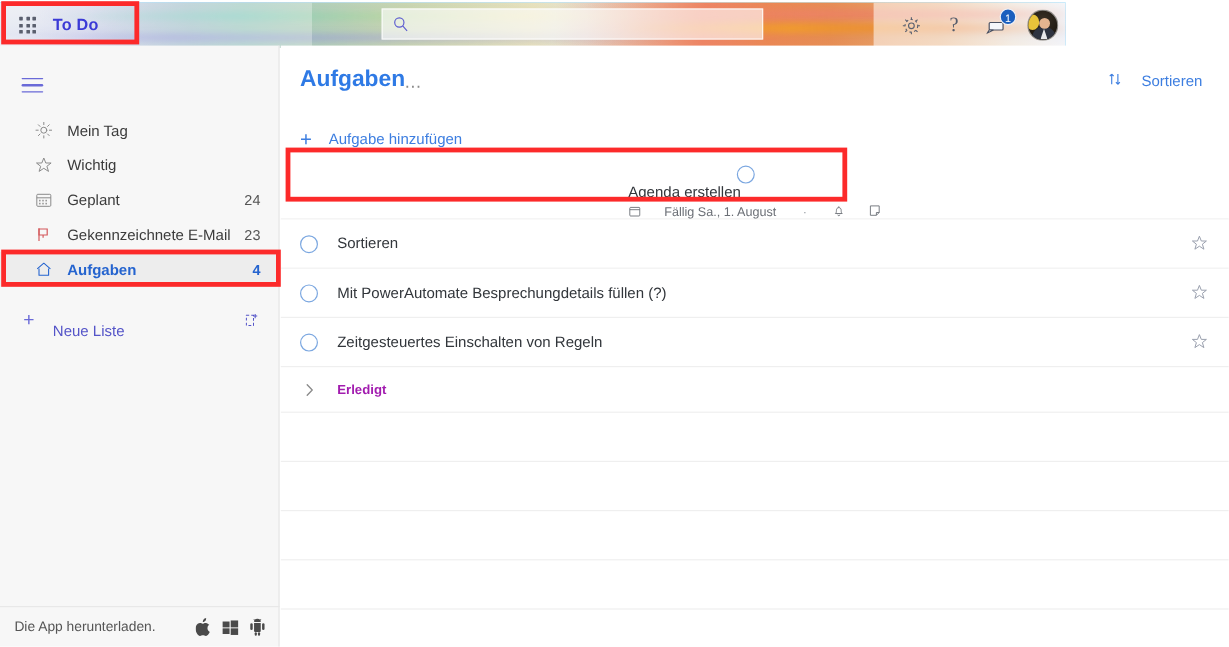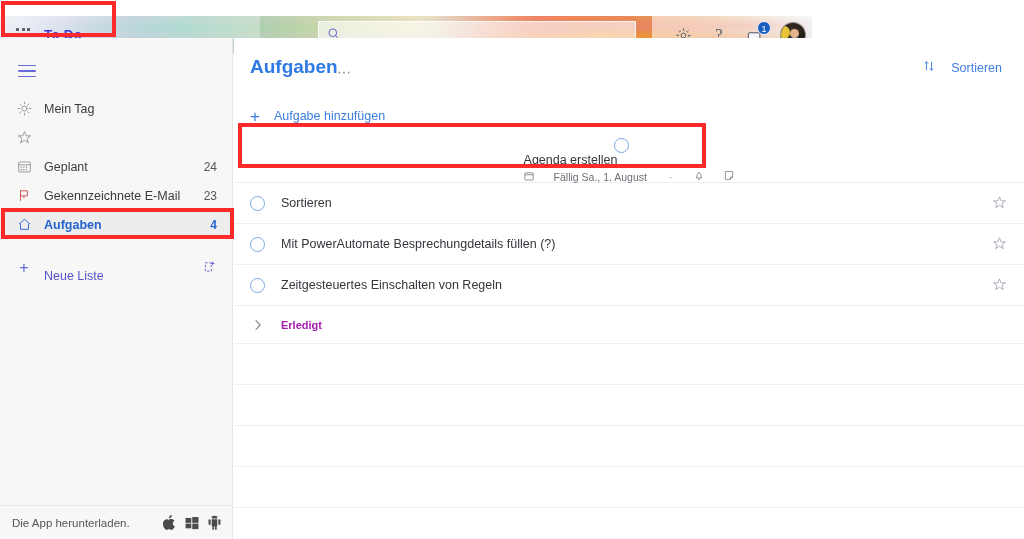--- a/index.html
+++ b/index.html
@@ -5,21 +5,21 @@
   * { box-sizing: border-box; margin:0; padding:0; }
   html,body {
     width:1024px; height:539px; overflow:hidden;
     font-family:"Liberation Sans", sans-serif;
     background:#ffffff;
   }
   #app { position:relative; width:1024px; height:539px; }
 
   
   .header {
-    position:absolute; left:0; top:16px; width:812px; height:38px;
+    position:absolute; left:0; top:2px; width:888px; height:38px;
     overflow:hidden; background:#7dd3fc;
   }
   .hdr-grad {
     position:absolute; inset:0;
     background:
       linear-gradient(95deg, rgba(255,255,255,0) 52%, rgba(238,120,92,.85) 66%, rgba(226,104,66,.55) 78%, rgba(210,150,90,.0) 95%),
       linear-gradient(88deg, rgba(255,255,255,0) 55%, rgba(240,170,40,.75) 72%, rgba(235,150,30,.5) 88%, rgba(255,255,255,0) 100%),
       linear-gradient(92deg, rgba(178,216,196,.0) 8%, rgba(150,206,180,.75) 23%, rgba(196,216,140,.6) 38%, rgba(240,228,150,.55) 50%, rgba(245,210,160,.0) 62%),
       linear-gradient(86deg, rgba(150,150,215,.0) 2%, rgba(150,150,215,.55) 18%, rgba(170,165,220,.35) 40%, rgba(150,150,215,.0) 62%),
       linear-gradient(180deg, #e7eaf1 0%, #dfe4ee 45%, #d8dded 70%, #e9ebf2 100%);
@@ -80,21 +80,21 @@
     position:absolute; left:0; top:38px; width:233px; height:501px;
     background:#f7f7f7; border-right:1px solid #e6e6e6;
   }
   .hamburger { position:absolute; left:10px; top:18px; width:34px; height:30px;
     display:flex; flex-direction:column; justify-content:center; gap:4px; cursor:pointer; padding:0 8px;}
   .hamburger span { display:block; height:1.5px; background:#6a6ad8; border-radius:1px;}
 
   .nav { position:absolute; left:0; top:56px; width:233px; }
   .nav-item {
     position:relative; height:29px; display:flex; align-items:center;
-    padding:0 16px 0 14px; cursor:pointer; color:#3b3b3b; font-size:12.5px;
+    padding:0 16px 0 26px; cursor:pointer; color:#3b3b3b; font-size:12.5px;
   }
   .nav-item .ni-ico { width:20px; height:18px; display:flex; align-items:center; justify-content:center; margin-right:10px; flex:0 0 20px;}
   .nav-item .ni-label { flex:1; white-space:nowrap; }
   .nav-item .ni-count { font-size:12px; color:#555; }
   .nav-item.active { background:#ededed; color:#2564cf; font-weight:bold; }
   .nav-item.active .ni-count { color:#2564cf; font-weight:bold;}
 
   .divider-sp { height:14px; }
   .newlist {
     position:relative; height:30px; display:flex; align-items:center;
@@ -251,20 +251,21 @@
         <span class="ni-label">Mein Tag</span>
         <span class="ni-count"></span>
       </div>
 
       <div class="nav-item">
         <span class="ni-ico">
           <svg width="15" height="15" viewBox="0 0 18 18">
               <polygon points="9,2 11,7 16.3,7 12.1,10.3 13.7,15.4 9,12.3 4.3,15.4 5.9,10.3 1.7,7 7,7" fill="none" stroke="#8a8a8a" stroke-width="1"></polygon>
             </svg>
         </span>
+        <span class="ni-label">Wichtig</span>
         <span class="ni-count"></span>
       </div>
 
       <div class="nav-item">
         <span class="ni-ico">
           <svg width="15" height="15" viewBox="0 0 18 18">
               <rect x="2" y="3.5" width="14" height="12" rx="1" fill="none" stroke="#8a8a8a" stroke-width="1"></rect>
               <line x1="2" y1="7" x2="16" y2="7" stroke="#8a8a8a" stroke-width="1"></line>
               <g fill="#9a9a9a">
                 <rect x="4.2" y="9" width="1.6" height="1.6"></rect>

